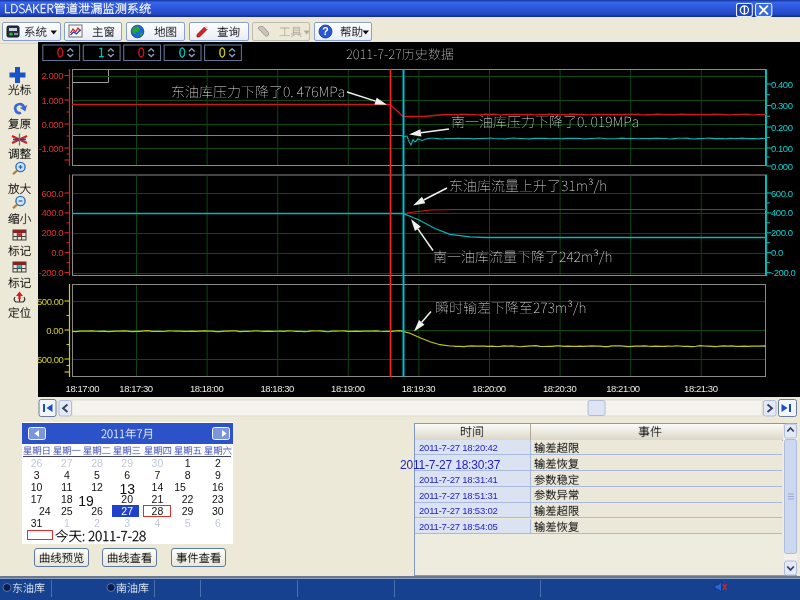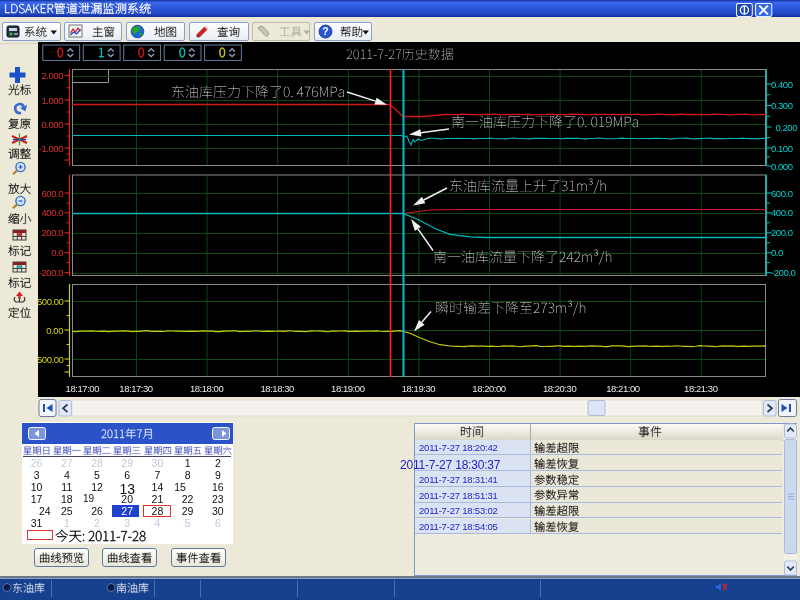--- a/index.html
+++ b/index.html
@@ -394,21 +394,21 @@
         <use href="#g636E" x="7295"></use>
       </g>
     </svg>
     <div class="num">
       <div class="ab" style="left:37px;top:70px;width:26px;height:11px;color:#e03030;text-align:right">2.000</div>
       <div class="ab" style="left:37px;top:94.5px;width:26px;height:11px;color:#e03030;text-align:right">1.000</div>
       <div class="ab" style="left:37px;top:118.5px;width:26px;height:11px;color:#e03030;text-align:right">0.000</div>
       <div class="ab" style="left:37px;top:142.5px;width:26px;height:11px;color:#e03030;text-align:right">-1.000</div>
       <div class="ab" style="left:771px;top:78.5px;width:26px;height:11px;color:#00d2d2;text-align:left">0.400</div>
       <div class="ab" style="left:771px;top:100px;width:26px;height:11px;color:#00d2d2;text-align:left">0.300</div>
-      <div class="ab" style="left:771px;top:121.5px;width:26px;height:11px;color:#00d2d2;text-align:right">0.200</div>
+      <div class="ab" style="left:771px;top:121.5px;width:26px;height:11px;color:#00d2d2;text-align:left">0.200</div>
       <div class="ab" style="left:771px;top:142.5px;width:26px;height:11px;color:#00d2d2;text-align:left">0.100</div>
       <div class="ab" style="left:771px;top:161px;width:26px;height:11px;color:#00d2d2;text-align:left">0.000</div>
       <div class="ab" style="left:37px;top:187.5px;width:26px;height:11px;color:#e03030;text-align:right">600.0</div>
       <div class="ab" style="left:37px;top:207.4px;width:26px;height:11px;color:#e03030;text-align:right">400.0</div>
       <div class="ab" style="left:37px;top:227.3px;width:26px;height:11px;color:#e03030;text-align:right">200.0</div>
       <div class="ab" style="left:37px;top:247.2px;width:26px;height:11px;color:#e03030;text-align:right">0.0</div>
       <div class="ab" style="left:37px;top:267.1px;width:26px;height:11px;color:#e03030;text-align:right">-200.0</div>
       <div class="ab" style="left:771px;top:187.5px;width:26px;height:11px;color:#00d2d2;text-align:left">600.0</div>
       <div class="ab" style="left:771px;top:207.4px;width:26px;height:11px;color:#00d2d2;text-align:left">400.0</div>
       <div class="ab" style="left:771px;top:227.3px;width:26px;height:11px;color:#00d2d2;text-align:left">200.0</div>
@@ -709,21 +709,21 @@
     <div class="ab" style="left:203.8px;top:469.33px;width:28px;height:11px;color:#101010;text-align:center;font-size:10.5px">9</div>
     <div class="ab" style="left:22.6px;top:481.26px;width:28px;height:11px;color:#101010;text-align:center;font-size:10.5px">10</div>
     <div class="ab" style="left:52.8px;top:481.26px;width:28px;height:11px;color:#101010;text-align:center;font-size:10.5px">11</div>
     <div class="ab" style="left:83px;top:481.26px;width:28px;height:11px;color:#101010;text-align:center;font-size:10.5px">12</div>
     <div class="ab" style="left:113.2px;top:481.26px;width:28px;height:11px;color:#101010;text-align:center;font-size:14px">13</div>
     <div class="ab" style="left:143.4px;top:481.26px;width:28px;height:11px;color:#101010;text-align:center;font-size:10.5px">14</div>
     <div class="ab" style="left:166px;top:481.26px;width:28px;height:11px;color:#101010;text-align:center;font-size:10.5px">15</div>
     <div class="ab" style="left:203.8px;top:481.26px;width:28px;height:11px;color:#101010;text-align:center;font-size:10.5px">16</div>
     <div class="ab" style="left:22.6px;top:493.19px;width:28px;height:11px;color:#101010;text-align:center;font-size:10.5px">17</div>
     <div class="ab" style="left:52.8px;top:493.19px;width:28px;height:11px;color:#101010;text-align:center;font-size:10.5px">18</div>
-    <div class="ab" style="left:83px;top:493.19px;width:28px;height:11px;color:#101010;text-align:left;font-size:10px">19</div>
+    <div class="ab" style="left:72px;top:493.19px;width:28px;height:11px;color:#101010;text-align:center;font-size:14px">19</div>
     <div class="ab" style="left:113.2px;top:493.19px;width:28px;height:11px;color:#101010;text-align:center;font-size:10.5px">20</div>
     <div class="ab" style="left:143.4px;top:493.19px;width:28px;height:11px;color:#101010;text-align:center;font-size:10.5px">21</div>
     <div class="ab" style="left:173.6px;top:493.19px;width:28px;height:11px;color:#101010;text-align:center;font-size:10.5px">22</div>
     <div class="ab" style="left:203.8px;top:493.19px;width:28px;height:11px;color:#101010;text-align:center;font-size:10.5px">23</div>
     <div class="ab" style="left:22.6px;top:505.12px;width:28px;height:11px;color:#101010;text-align:right;font-size:10.5px">24</div>
     <div class="ab" style="left:52.8px;top:505.12px;width:28px;height:11px;color:#101010;text-align:center;font-size:10.5px">25</div>
     <div class="ab" style="left:83px;top:505.12px;width:28px;height:11px;color:#101010;text-align:center;font-size:10.5px">26</div>
     <div class="ab" style="left:113.2px;top:505.12px;width:28px;height:11px;color:#ffffff;text-align:center;font-size:10.5px">27</div>
     <div class="ab" style="left:143.4px;top:505.12px;width:28px;height:11px;color:#101010;text-align:center;font-size:10.5px">28</div>
     <div class="ab" style="left:173.6px;top:505.12px;width:28px;height:11px;color:#101010;text-align:center;font-size:10.5px">29</div>

